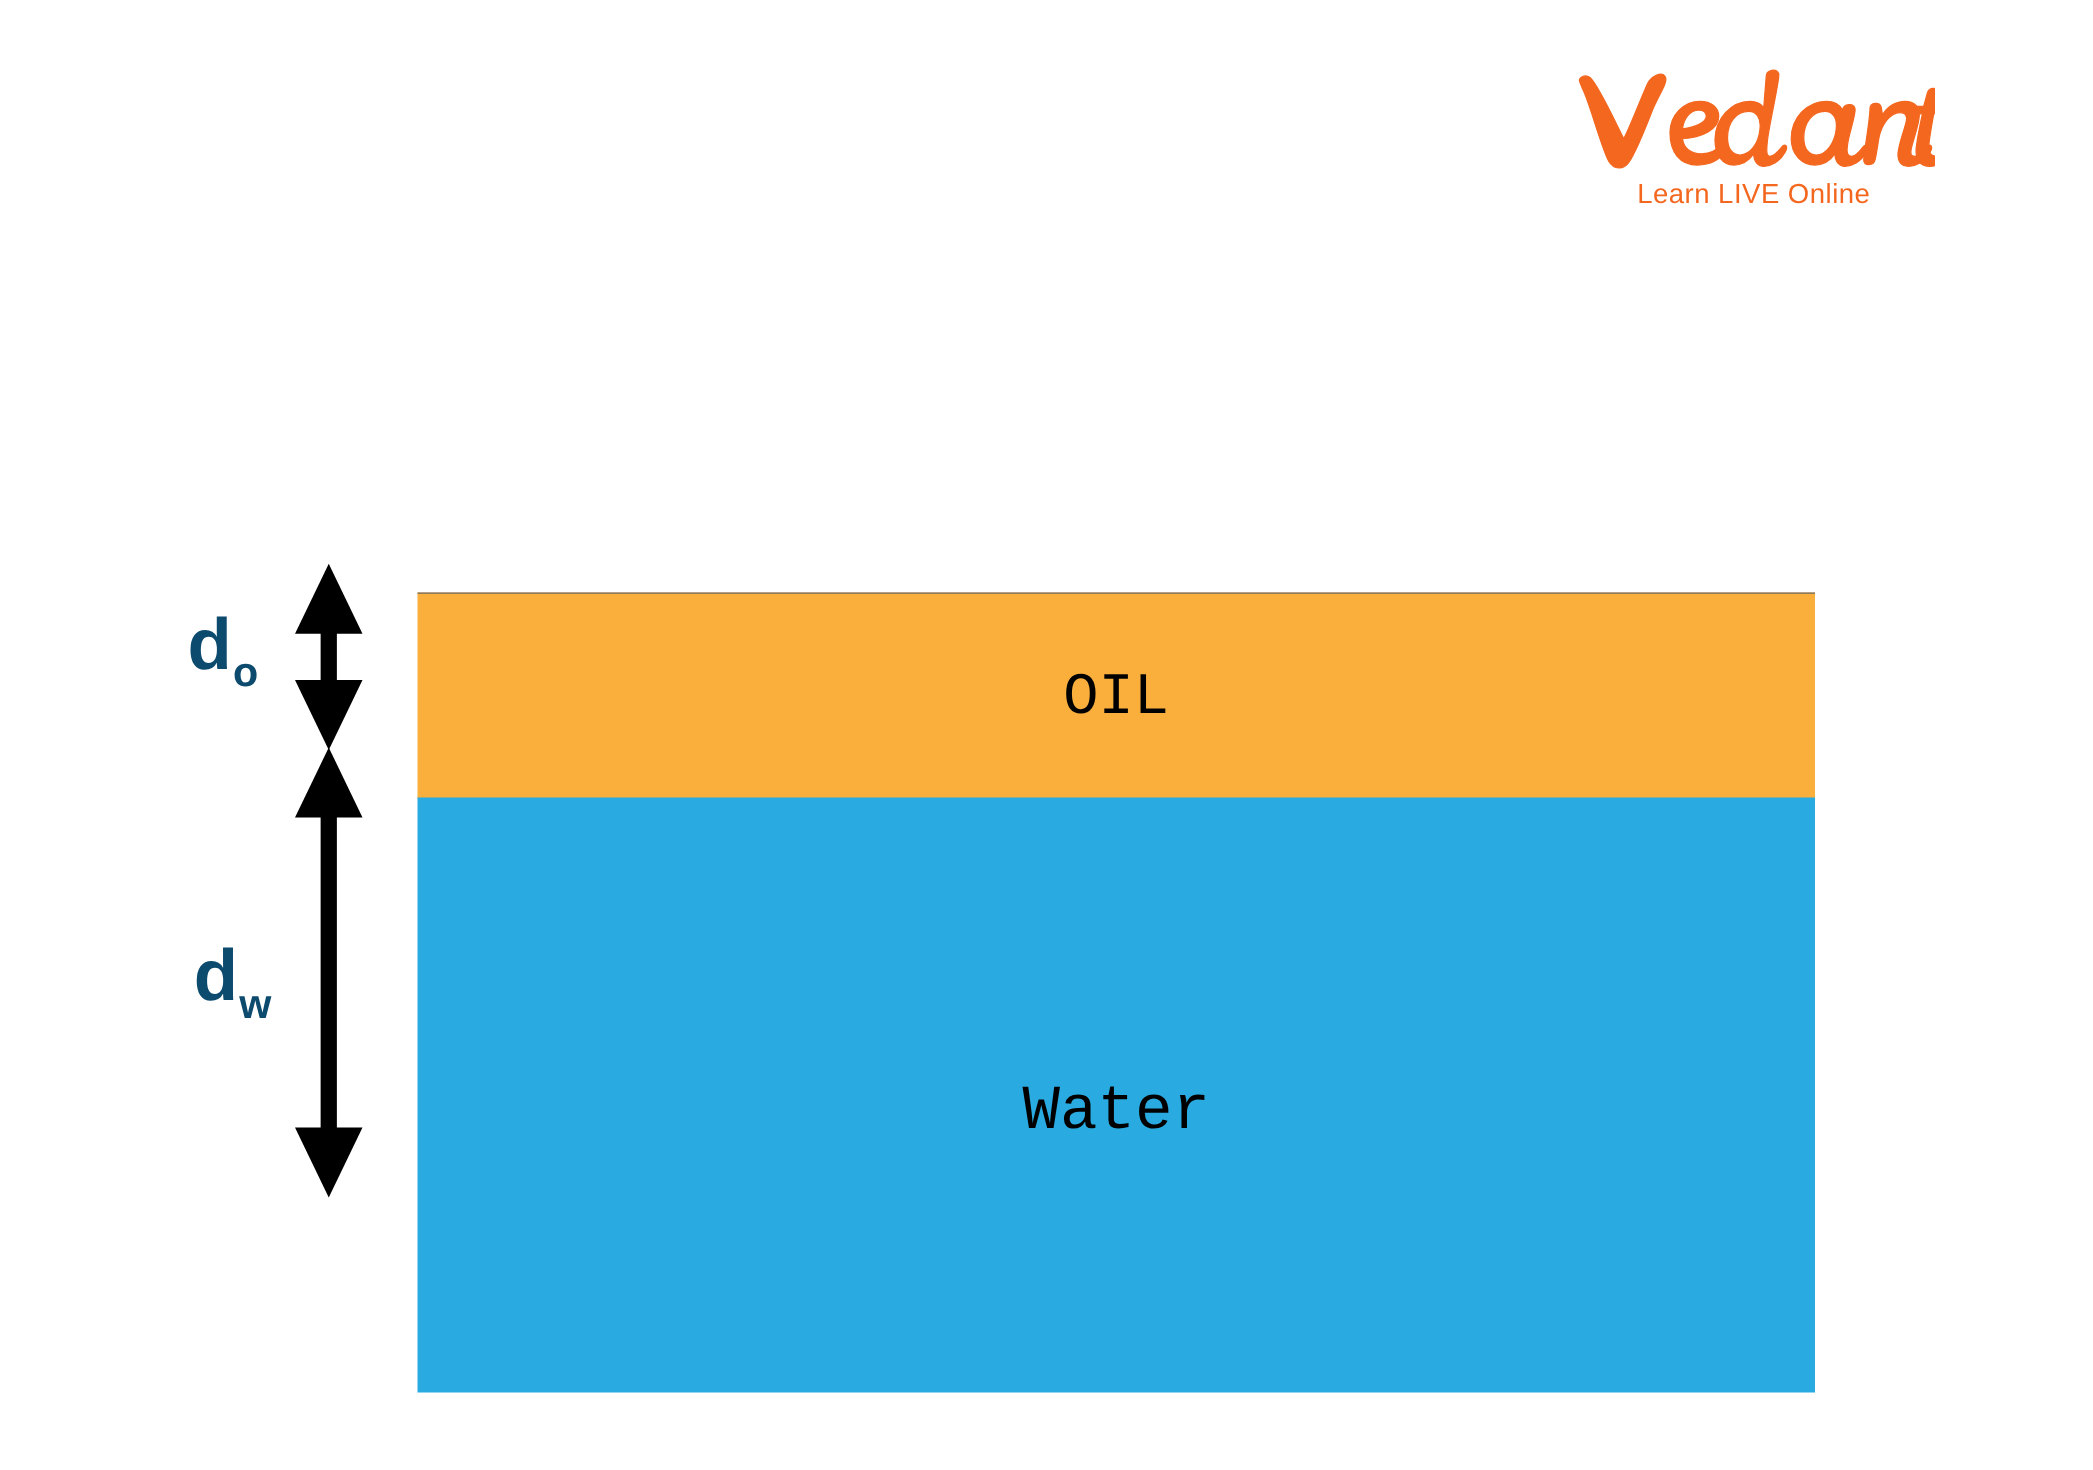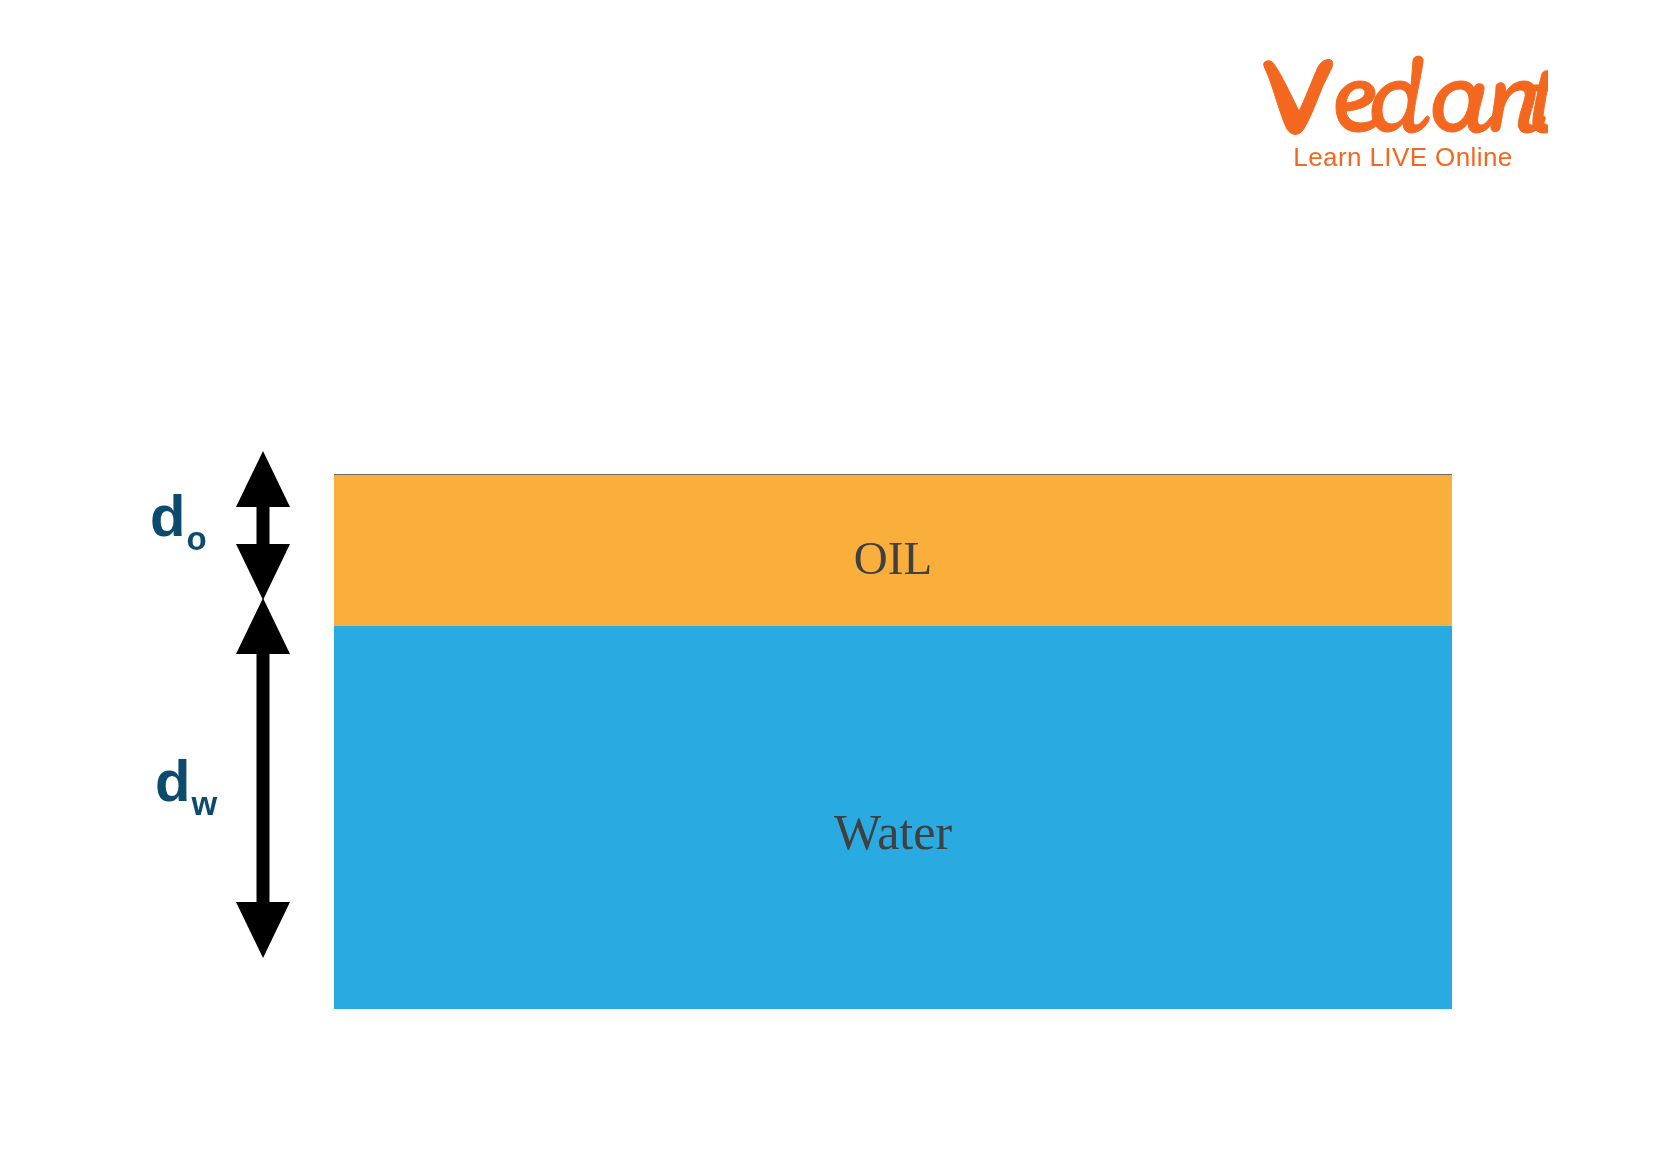--- a/index.html
+++ b/index.html
@@ -30,21 +30,21 @@
   }
   .logo-mark {
     display: block;
     width: 290px;
     height: 92px;
   }
   .logo-tagline {
     display: block;
     margin-top: -2px;
     font-family: "Liberation Sans", sans-serif;
-    font-size: 26px;
+    font-size: 22px;
     font-weight: 400;
     letter-spacing: 0.4px;
     color: #F4671F;
     white-space: nowrap;
   }
 
   
   .vessel {
     position: absolute;
     left: 334px;
@@ -60,29 +60,29 @@
     align-items: center;
     justify-content: center;
   }
   .layer-oil {
     top: 0;
     height: 164px;
     background: #FAAF3C;
     border-top: 1px solid #6b6b6b;
   }
   .layer-water {
-    top: 152px;
-    height: 383px;
+    top: 164px;
+    height: 476px;
     background: #29ABE2;
   }
   .layer-label {
-    font-family: Liberation Serif, serif;
+    font-family: Liberation Mono, monospace;
     font-size: 47px;
     font-weight: 400;
-    color: #404040;
+    color: #000000;
     line-height: 1;
     user-select: none;
   }
   .layer-water .layer-label {
     font-size: 50px;
     transform: translateY(14px);
   }
   .layer-oil .layer-label {
     transform: translateY(1px);
   }

